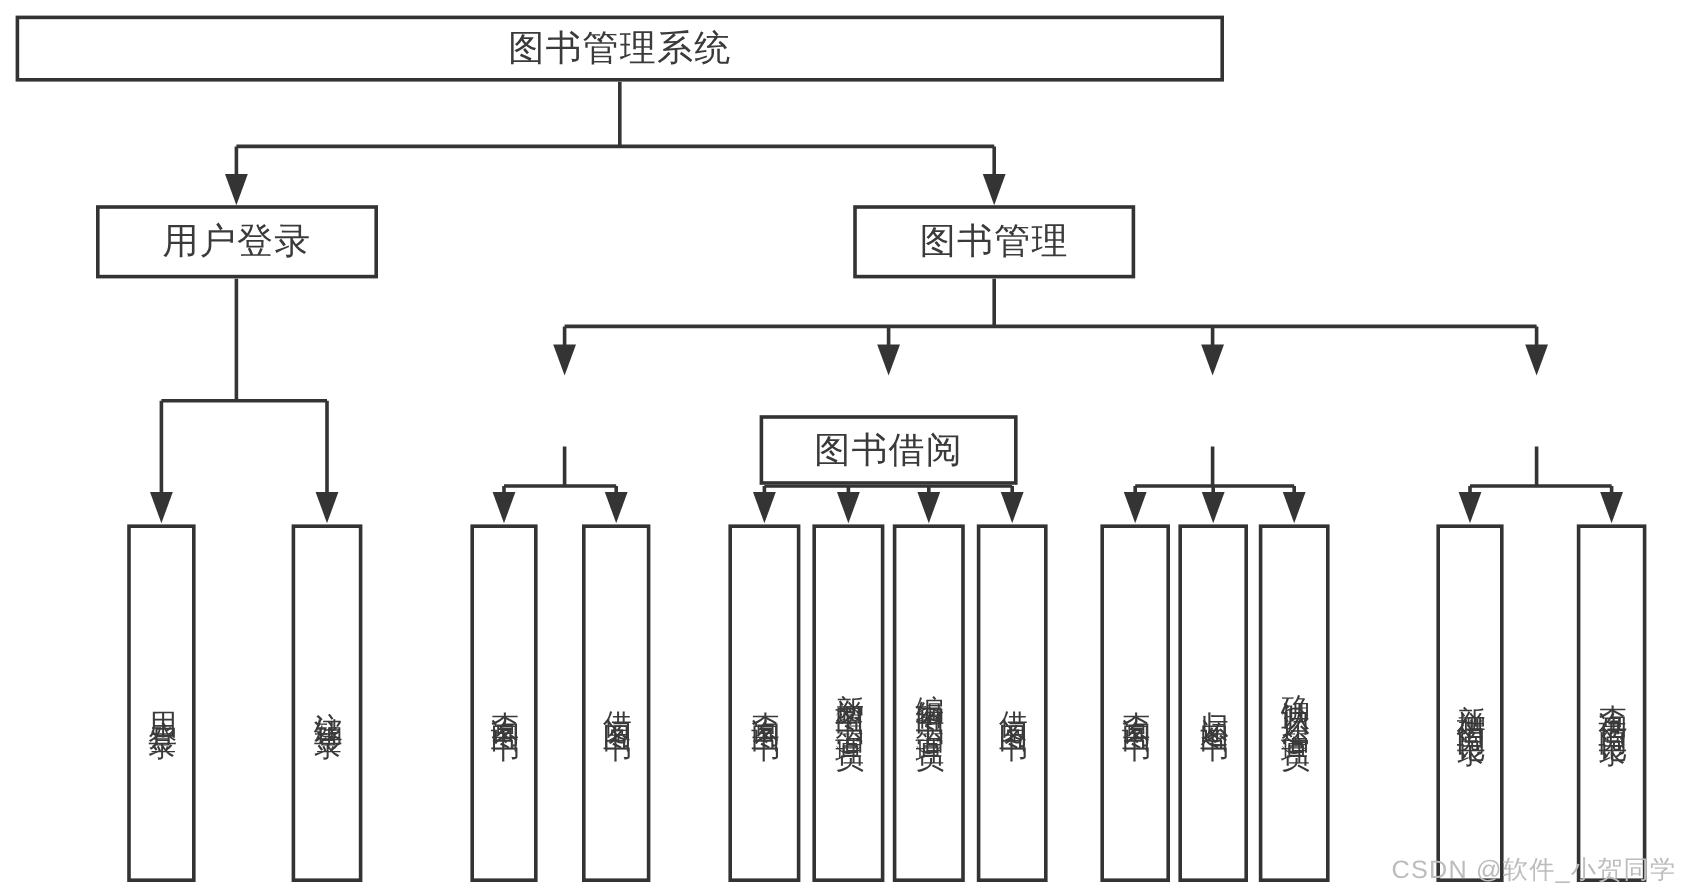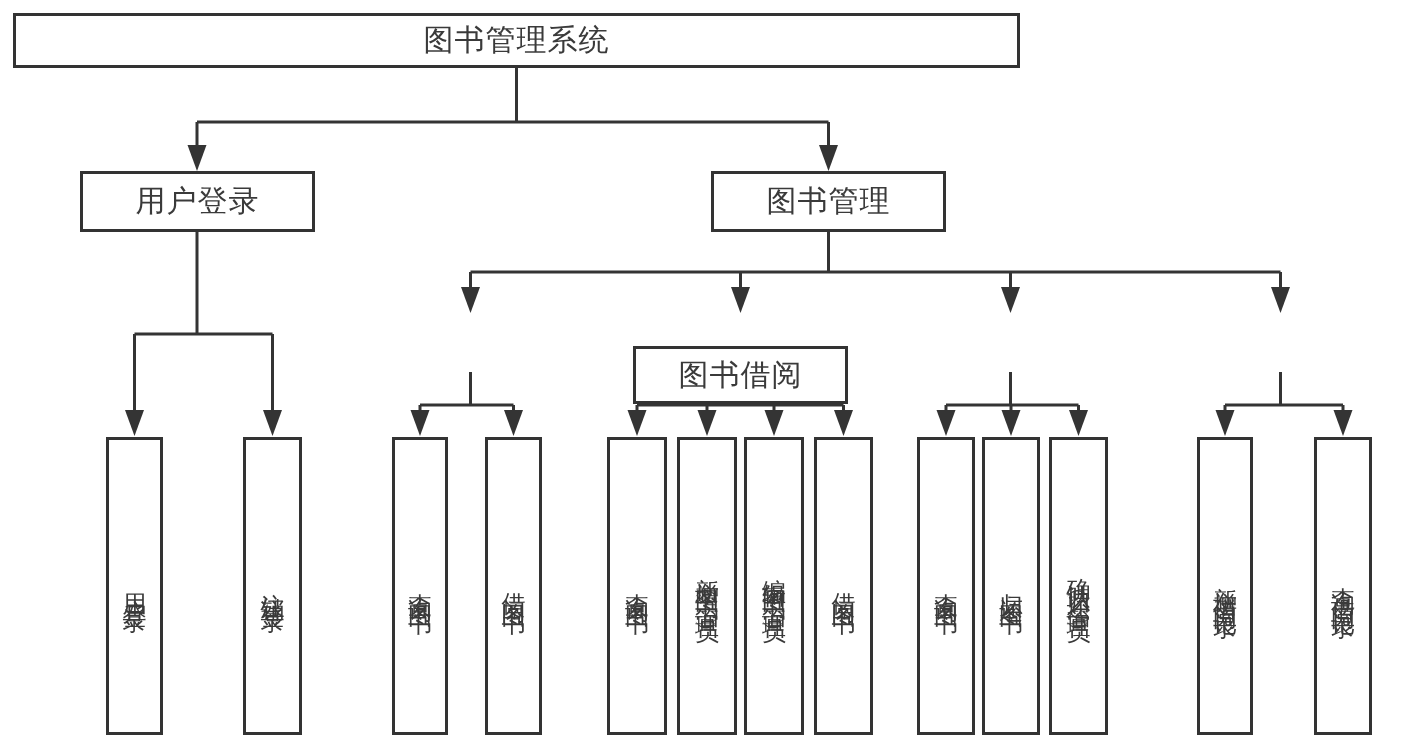--- a/index.html
+++ b/index.html
@@ -165,14 +165,15 @@
     <span class="vtext">确认归还（管理员）</span>
   </div>
 
   <div class="node leaf" style="left:1197px; top:437px; width:56px; height:298px;">
     <span class="vtext">新增借阅记录</span>
   </div>
   <div class="node leaf" style="left:1314px; top:437px; width:58px; height:298px;">
     <span class="vtext">查询借阅记录</span>
   </div>
 
+  <div id="watermark">CSDN @软件_小贺同学</div>
 
 </div>
 
 </body></html>

